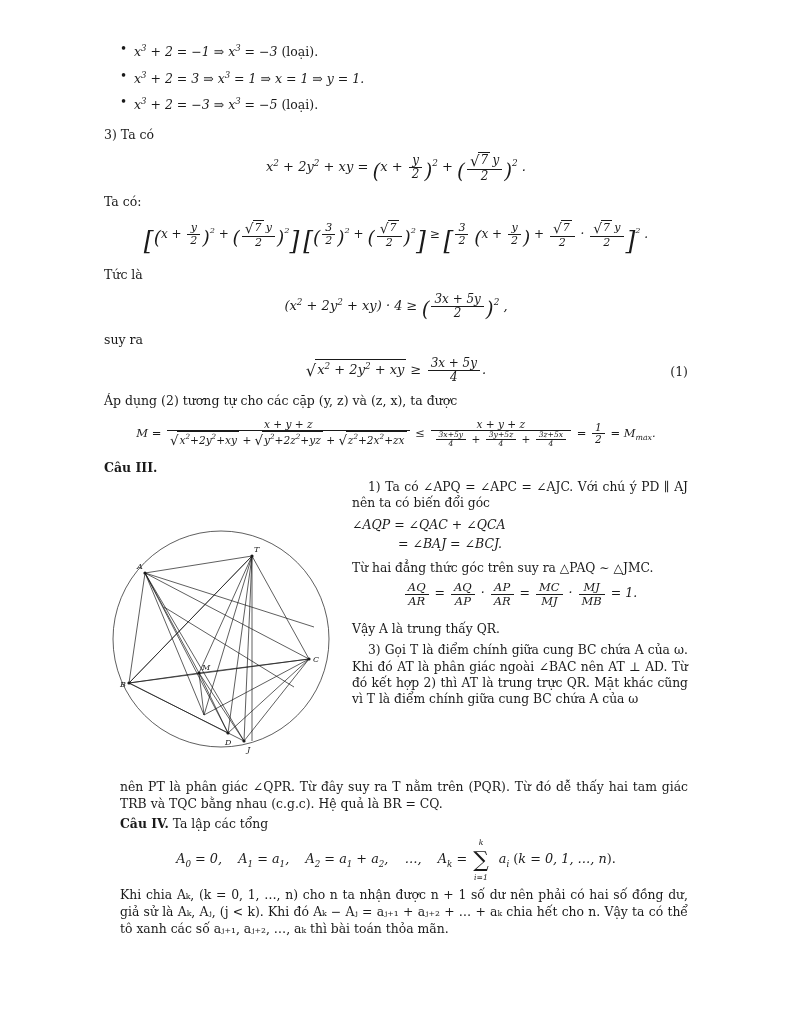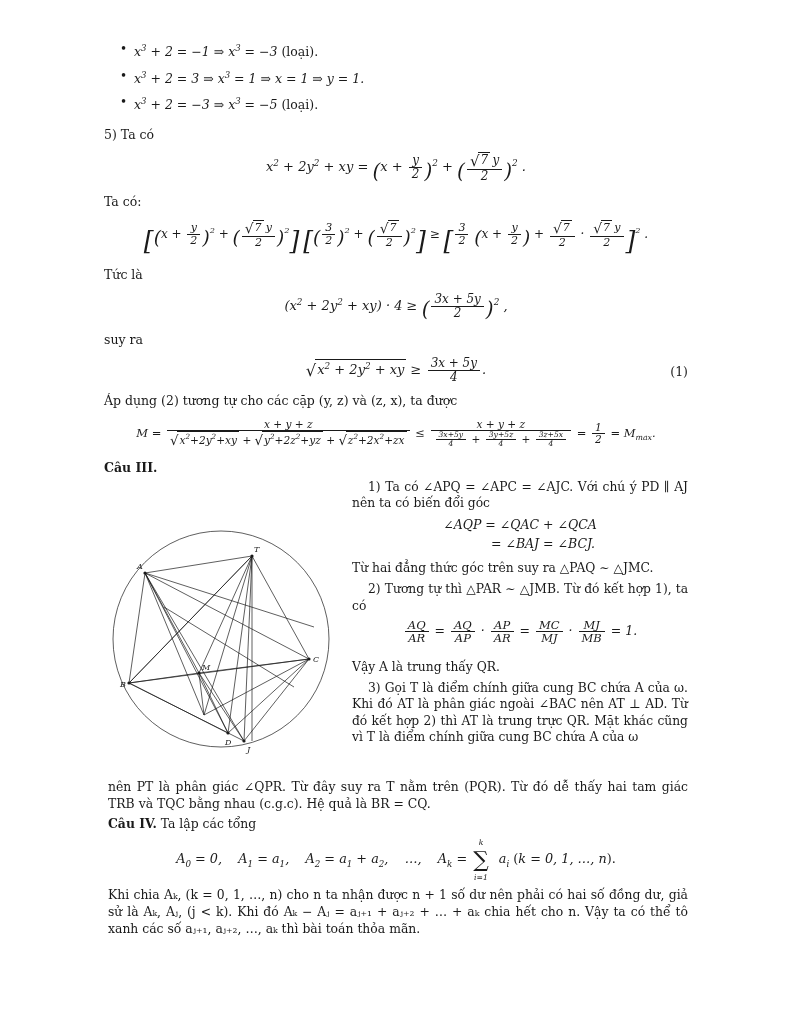--- a/index.html
+++ b/index.html
@@ -124,25 +124,25 @@
     margin: 0 0 5px 0;
     text-align: justify;
   }
   .right-col .pind { text-indent: 16px; }
   .ctr { text-align: center; font-style: italic; font-size: 12.5px; margin: 4px 0 14px 0; }
   .aligned {
     font-style: italic;
     font-size: 12.5px;
     margin: 4px 0 6px 0;
   }
-  .aligned div { line-height: 1.5; white-space: nowrap; text-align: center; }
+  .aligned div { line-height: 1.5; white-space: nowrap; }
   .tail p {
     font-size: 12.4px;
     line-height: 1.36;
-    margin: 0 0 4px 4px;
+    margin: 0 0 4px 16px;
     text-align: justify;
   }
   .sumeq {
     text-align: center;
     font-size: 12.8px;
     font-style: italic;
     margin: 16px 0 16px 0;
   }
   .bigsum {
     display: inline-block;
@@ -170,21 +170,21 @@
         <span class="it">x</span><sup>3</sup> + 2 = −1 ⇒ <span class="it">x</span><sup>3</sup> = −3 <span class="up">(loại).</span>
       </li>
       <li>
         <span class="it">x</span><sup>3</sup> + 2 = 3 ⇒ <span class="it">x</span><sup>3</sup> = 1 ⇒ <span class="it">x</span> = 1 ⇒ <span class="it">y</span> = 1.
       </li>
       <li>
         <span class="it">x</span><sup>3</sup> + 2 = −3 ⇒ <span class="it">x</span><sup>3</sup> = −5 <span class="up">(loại).</span>
       </li>
     </ul>
 
-    <p class="para">5) Ta có</p>
+    <p class="para">3) Ta có</p>
 
     <div class="math-block">
       <span class="it">x</span><sup>2</sup> + 2<span class="it">y</span><sup>2</sup> + <span class="it">xy</span> =
       <span class="bigparen">(</span><span class="it">x</span> +
       <span class="frac"><span class="num it">y</span><span class="den">2</span></span><span class="bigparen">)</span><sup>2</sup>
       +
       <span class="bigparen">(</span><span class="frac"><span class="num"><span class="radic">√</span><span class="sqrt">7</span> <span class="it">y</span></span><span class="den">2</span></span><span class="bigparen">)</span><sup>2</sup> .
     </div>
 
     <p class="para">Ta có:</p>
@@ -293,21 +293,20 @@
         </svg>
       </div>
 
       <div class="right-col">
         <p class="pind">1) Ta có ∠APQ = ∠APC = ∠AJC. Với chú ý PD ∥ AJ nên ta có biến đổi góc</p>
         <div class="aligned">
           <div>∠AQP = ∠QAC + ∠QCA</div>
           <div style="padding-left:46px;">= ∠BAJ = ∠BCJ.</div>
         </div>
         <p>Từ hai đẳng thức góc trên suy ra △PAQ ∼ △JMC.</p>
-        <p class="pind">2) Tương tự thì △PAR ∼ △JMB. Từ đó kết hợp 1), ta có</p>
         <div class="ctr">
           <span class="frac"><span class="num"><span class="it">AQ</span></span><span class="den"><span class="it">AR</span></span></span>
           =
           <span class="frac"><span class="num"><span class="it">AQ</span></span><span class="den"><span class="it">AP</span></span></span>
           ·
           <span class="frac"><span class="num"><span class="it">AP</span></span><span class="den"><span class="it">AR</span></span></span>
           =
           <span class="frac"><span class="num"><span class="it">MC</span></span><span class="den"><span class="it">MJ</span></span></span>
           ·
           <span class="frac"><span class="num"><span class="it">MJ</span></span><span class="den"><span class="it">MB</span></span></span>

